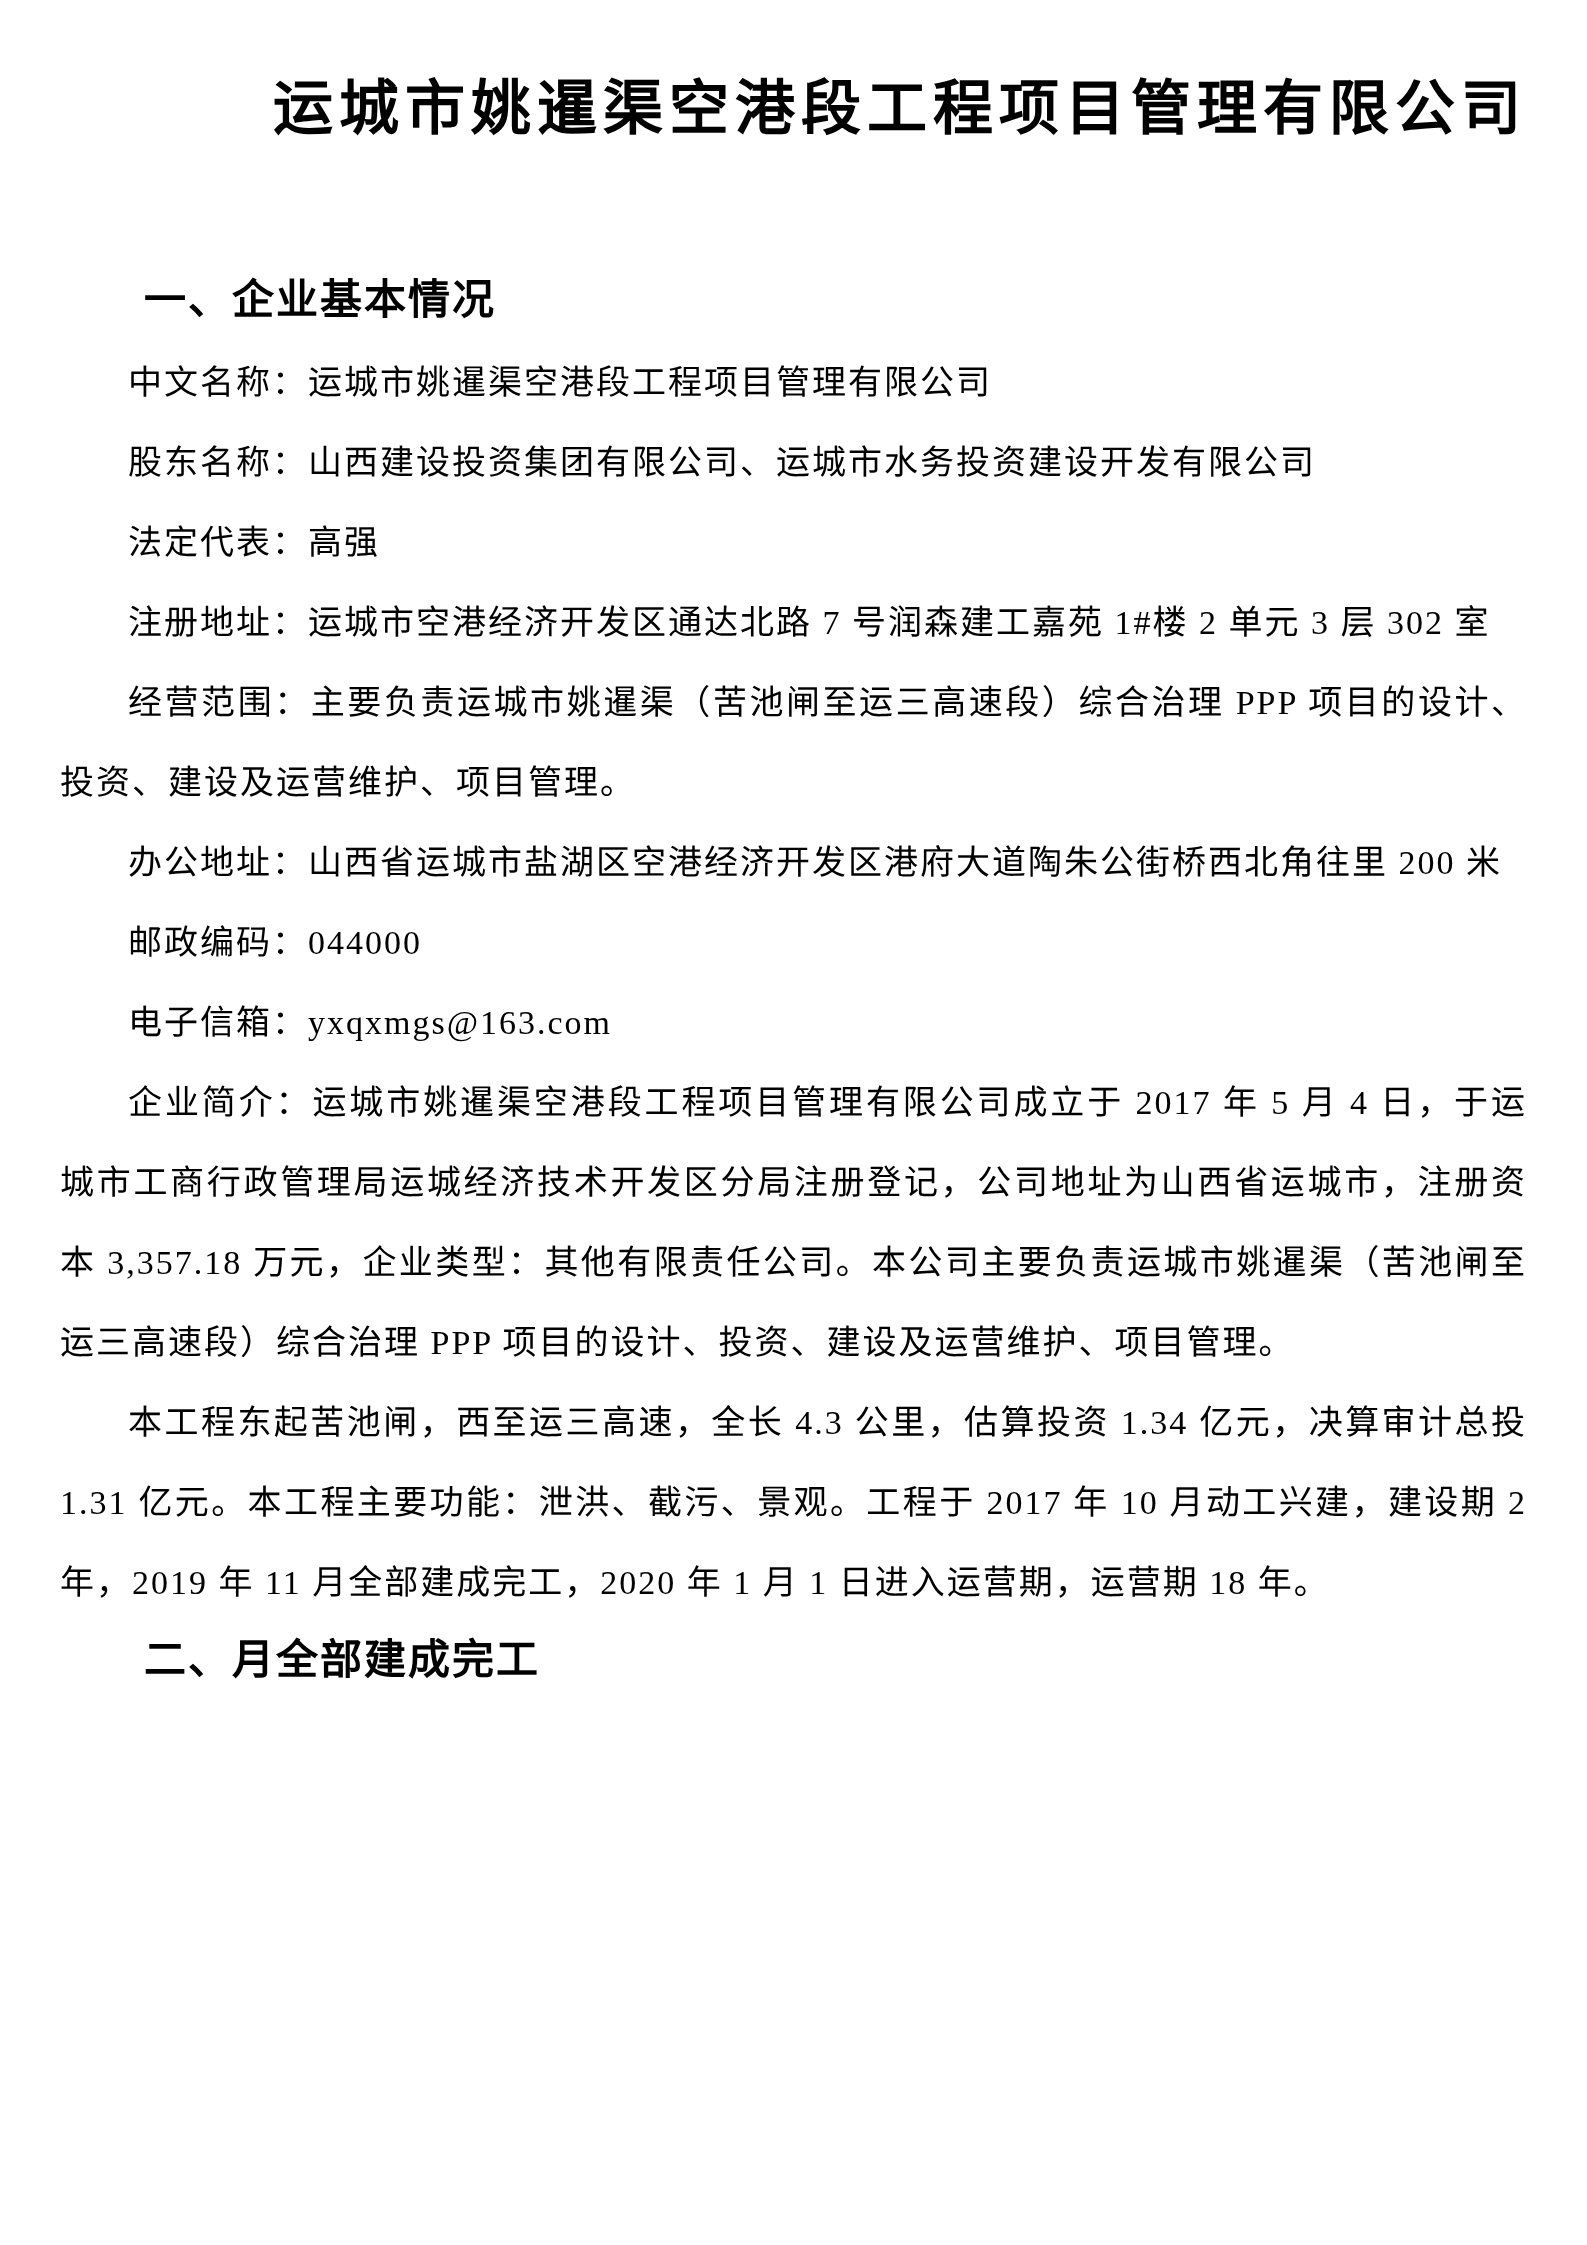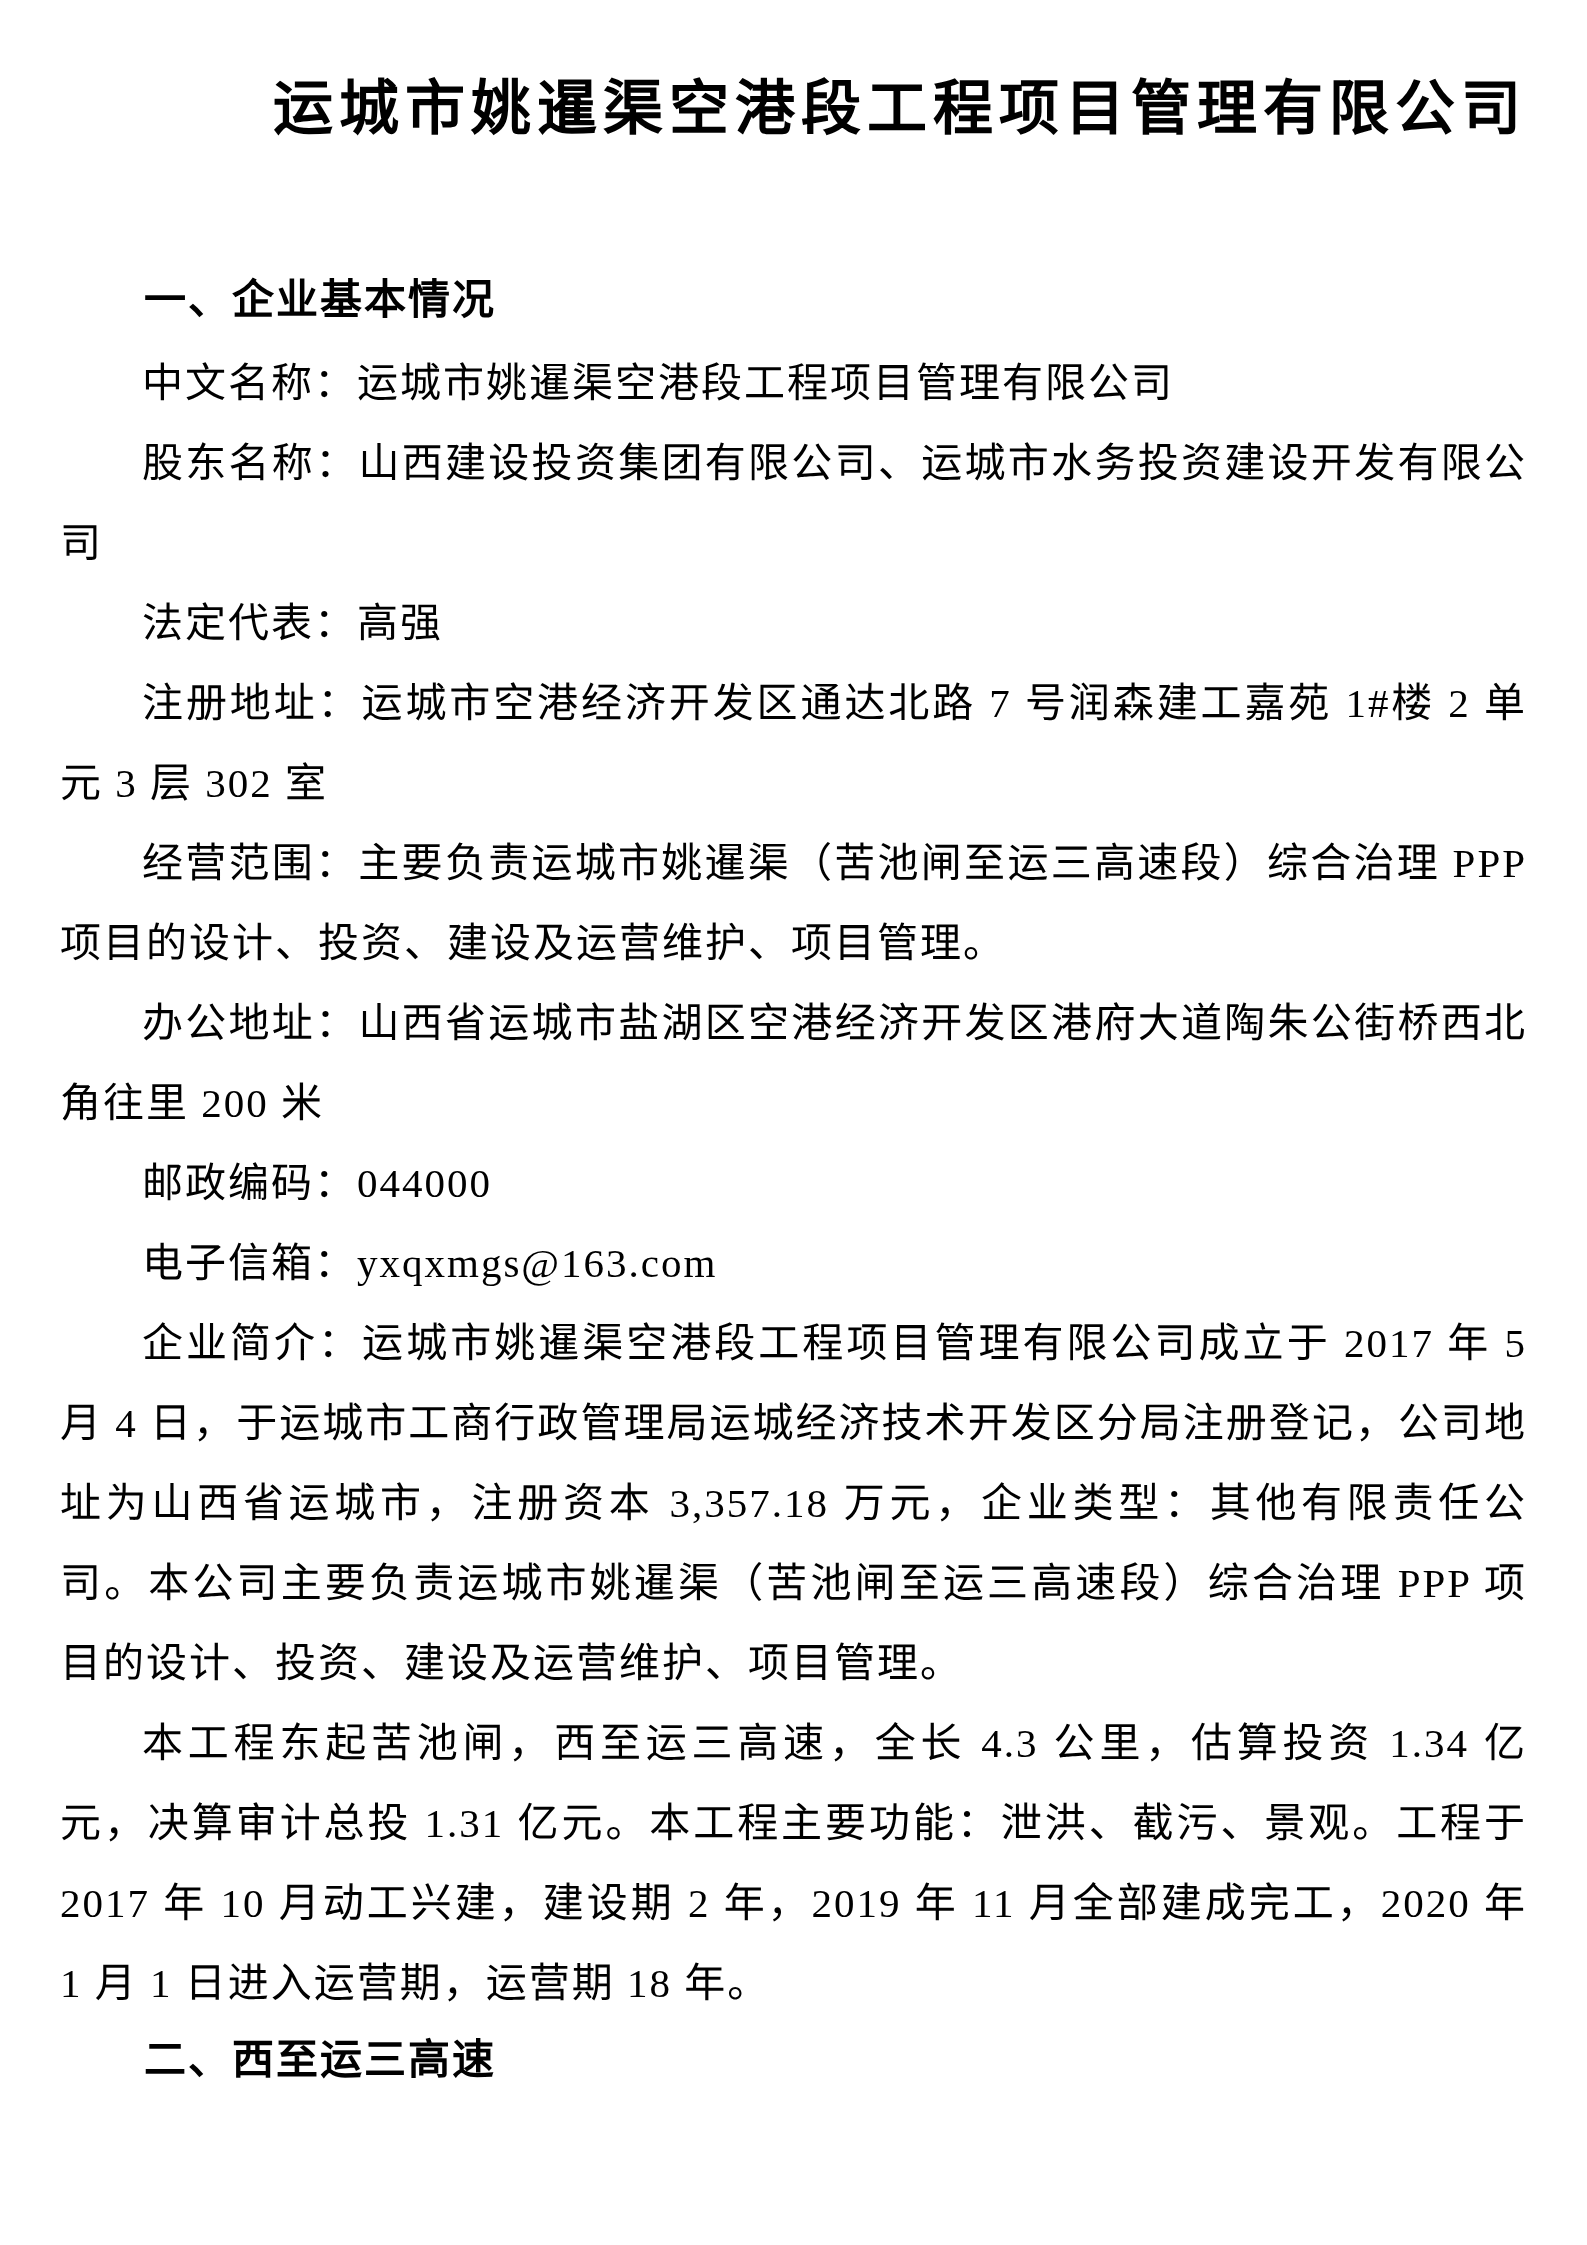--- a/index.html
+++ b/index.html
@@ -48,21 +48,21 @@
     line-height: 80px;
     letter-spacing: 2px;
     text-indent: 2em;
   }
   .section-heading.first {
     margin-top: 96px;
   }
   
   .body-text p {
     margin: 0;
-    font-size: 41px;
+    font-size: 34px;
     line-height: 80px;
     letter-spacing: 2px;
     text-indent: 2em;
     text-align: justify;
     text-justify: inter-ideograph;
     word-break: break-all;
   }
 </style>
 </head>
 <body>
@@ -80,15 +80,15 @@
     <p>法定代表：高强</p>
     <p>注册地址：运城市空港经济开发区通达北路 7 号润森建工嘉苑 1#楼 2 单元 3 层 302 室</p>
     <p>经营范围：主要负责运城市姚暹渠（苦池闸至运三高速段）综合治理 PPP 项目的设计、投资、建设及运营维护、项目管理。</p>
     <p>办公地址：山西省运城市盐湖区空港经济开发区港府大道陶朱公街桥西北角往里 200 米</p>
     <p>邮政编码：044000</p>
     <p>电子信箱：yxqxmgs@163.com</p>
     <p>企业简介：运城市姚暹渠空港段工程项目管理有限公司成立于 2017 年 5 月 4 日，于运城市工商行政管理局运城经济技术开发区分局注册登记，公司地址为山西省运城市，注册资本 3,357.18 万元，企业类型：其他有限责任公司。本公司主要负责运城市姚暹渠（苦池闸至运三高速段）综合治理 PPP 项目的设计、投资、建设及运营维护、项目管理。</p>
     <p>本工程东起苦池闸，西至运三高速，全长 4.3 公里，估算投资 1.34 亿元，决算审计总投 1.31 亿元。本工程主要功能：泄洪、截污、景观。工程于 2017 年 10 月动工兴建，建设期 2 年，2019 年 11 月全部建成完工，2020 年 1 月 1 日进入运营期，运营期 18 年。</p>
   </div>
 
-  <h3 class="section-heading">二、西至运三高速</h3>
+  <h3 class="section-heading">二、月全部建成完工</h3>
 
 </div>
 
 </body></html>

